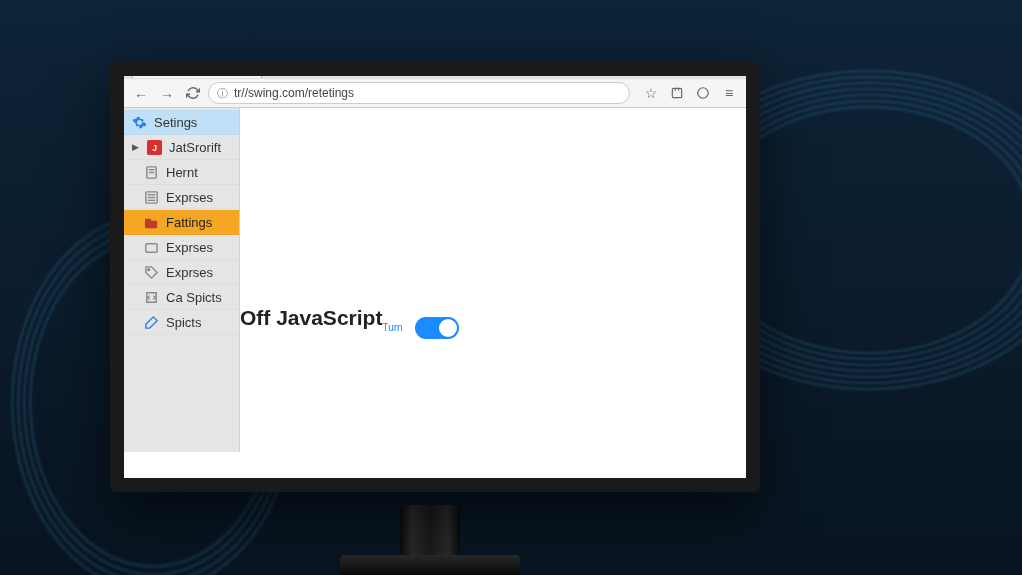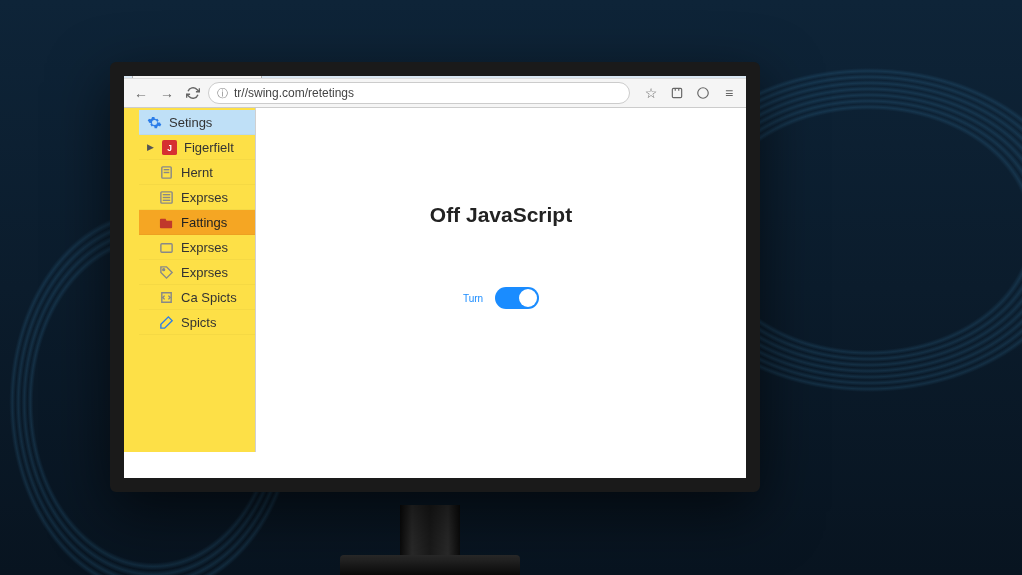--- a/index.html
+++ b/index.html
@@ -155,25 +155,24 @@
       gap: 4px;
       margin-left: 6px;
     }
 
     .content {
       display: flex;
       height: calc(100% - 58px);
       background: #fff;
     }
     .sidebar {
-      width: 132px;
+      width: 116px;
       border-right: 1px solid #d0d0d0;
-      background: #fde047;
+      background: #e5e5e5;
       padding-top: 2px;
-      padding-left: 15px;
     }
     .sidebar-item {
       height: 25px;
       display: flex;
       align-items: center;
       padding: 0 8px;
       font-size: 13px;
       color: #333;
       gap: 7px;
       cursor: pointer;
@@ -195,24 +194,22 @@
       width: 15px;
       height: 15px;
       display: flex;
       align-items: center;
       justify-content: center;
       flex-shrink: 0;
     }
     .main-panel {
       flex: 1;
       display: flex;
-      flex-direction: column;
       padding-top: 95px;
       align-items: center;
-      gap: 40px;
     }
     .setting-title {
       font-size: 21px;
       font-weight: 600;
       color: #222;
       margin-bottom: 20px;
     }
     .toggle-row {
       display: flex;
       align-items: center;
@@ -315,21 +312,21 @@
       </div>
 
       <div class="sidebar-item">
         <span class="chev">▶</span>
         <span class="sidebar-icon">
           <svg viewBox="0 0 16 16">
               <rect width="16" height="16" fill="#d63031" rx="2"></rect>
               <text x="8" y="12" text-anchor="middle" fill="#fff" font-size="9" font-weight="bold">J</text>
             </svg>
         </span>
-        <span>Figerfielt</span>
+        <span>JatSrorift</span>
       </div>
 
       <div class="sidebar-item">
         <span class="sidebar-icon" style="margin-left:12px">
           <svg viewBox="0 0 16 16" fill="none" stroke="#888" stroke-width="1.5">
               <rect x="3" y="2" width="10" height="12" rx="1"></rect>
               <line x1="5" y1="5" x2="11" y2="5"></line>
               <line x1="5" y1="8" x2="11" y2="8"></line>
             </svg>
         </span>

